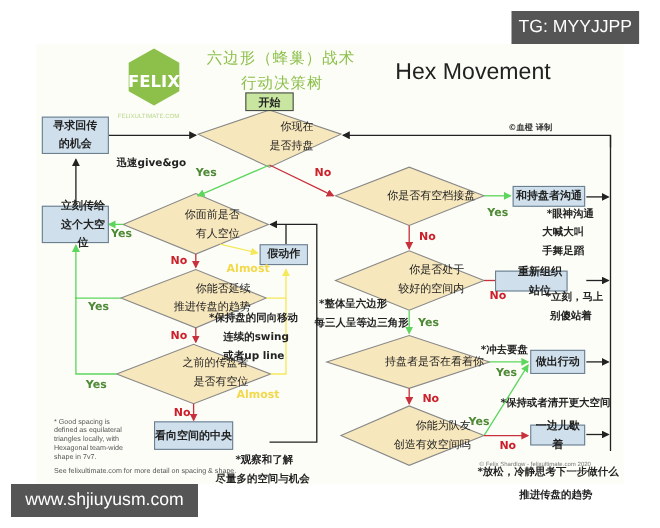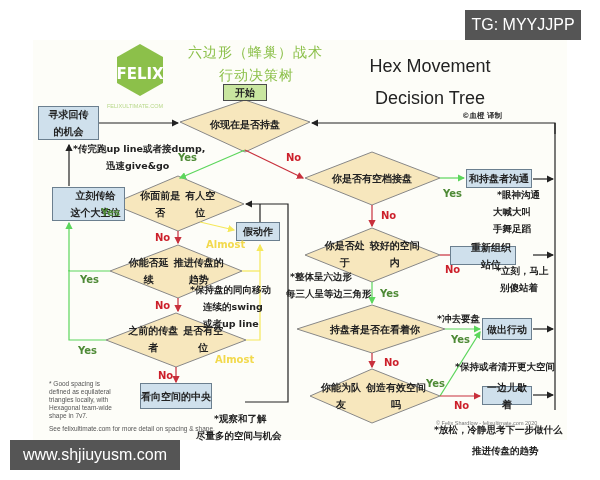--- a/index.html
+++ b/index.html
@@ -1,29 +1,29 @@
 <!DOCTYPE html>
 <html><head>
 <meta charset="utf-8">
 <style>
   * { box-sizing: border-box; margin: 0; padding: 0; }
   body { width: 600px; height: 480px; background: #ffffff; position: relative; overflow: hidden; font-family: "DejaVu Sans", sans-serif; }
   .canvas { position: absolute; left: 33px; top: 40px; width: 534px; height: 400px; background: #fdfdf8; }
   .abs { position: absolute; }
   .box { position: absolute; background: #cfe0ec; border: 1.5px solid #6b7f8f; font-size: 10px; font-weight: bold; color: #222; display: flex; flex-direction: column; align-items: center; justify-content: center; text-align: center; line-height: 17px; }
   .start { position: absolute; background: #c9e6a0; border: 1.5px solid #4a4a4a; font-size: 10px; font-weight: bold; color: #222; display: flex; align-items: center; justify-content: center; }
-  .dtext { position: absolute; font-size: 10px; font-weight: bold; color: #222; text-align: center; line-height: 17px; display: flex; align-items: center; justify-content: center; }
+  .dtext { position: absolute; font-size: 10px; font-weight: normal; color: #222; text-align: center; line-height: 17px; display: flex; flex-direction: column; align-items: flex-end; justify-content: center; }
   .note { position: absolute; font-size: 9.5px; font-weight: bold; color: #222; line-height: 17px; white-space: nowrap; }
   .lbl { position: absolute; font-size: 10px; font-weight: bold; font-family: "DejaVu Sans", sans-serif; }
   .yes { color: #4e8a36; }
   .no { color: #cc1f2a; text-align: center; }
   .almost { color: #f2d94c; }
   .wm { position: absolute; background: #555555; color: #ffffff; font-family: "Liberation Sans", sans-serif; }
   .cn-title { position: absolute; color: #8cc04a; font-size: 14px; letter-spacing: 1px; font-family: "DejaVu Sans", sans-serif; }
-  .en-title { position: absolute; color: #222; font-family: "Liberation Sans", sans-serif; font-size: 18px; text-align: center; line-height: 32px; }
+  .en-title { position: absolute; color: #222; font-family: "Liberation Sans", sans-serif; font-size: 21px; text-align: center; line-height: 32px; }
   .small-note { position: absolute; font-family: "Liberation Sans", sans-serif; font-size: 6.5px; color: #555; line-height: 8px; }
   svg { position: absolute; left: 0; top: 0; }
 </style>
 </head>
 <body>
 
 <div class="canvas"></div>
 
 <svg width="600" height="480">
   <defs>
@@ -87,21 +87,20 @@
   <line x1="200" y1="222" x2="234" y2="230" stroke="#f5e85a" stroke-width="1.2" marker-end="url(#ay)"></line>
   <polyline points="242,271 260,271" fill="none" stroke="#f5e85a" stroke-width="1.2"></polyline>
   <polyline points="246,340 260,340 260,245" fill="none" stroke="#f5e85a" stroke-width="1.2" marker-end="url(#ay)"></polyline>
 </svg>
 
 <div class="abs" style="left:107px;top:103px;font-size:5.5px;color:#b8d88a;font-family:'Liberation Sans',sans-serif;">FELIXULTIMATE.COM</div>
 <div class="cn-title" style="left:188px;top:44px;">六边形（蜂巢）战术</div>
 <div class="cn-title" style="left:219px;top:67px;">行动决策树</div>
 <div class="en-title" style="left:330px;top:50px;width:200px;">
   <div>Hex Movement</div>
-  <div>Decision Tree</div>
 </div>
 <div class="abs" style="left:462px;top:111px;font-size:7.5px;font-weight:bold;color:#333;">©血橙 译制</div>
 
 <div class="start" style="left:223px;top:84px;width:44px;height:17px;">开始</div>
 
 <div class="dtext" style="left:205px;top:107px;width:80px;height:34px;">
   <span>你现在</span>
     <span>是否持盘</span>
 </div>
 <div class="dtext" style="left:138px;top:187px;width:80px;height:34px;">
@@ -128,33 +127,32 @@
 </div>
 <div class="dtext" style="left:318px;top:379px;width:110px;height:34px;">
   <span>你能为队友</span>
     <span>创造有效空间吗</span>
 </div>
 
 <div class="box" style="left:38px;top:106px;width:61px;height:34px;">
   <span>寻求回传</span>
     <span>的机会</span>
 </div>
-<div class="box" style="left:52px;top:187px;width:73px;height:34px;padding-left:14px;">
+<div class="box" style="left:38px;top:187px;width:61px;height:34px;padding-left:14px;">
   <span>立刻传给</span>
     <span>这个大空位</span>
 </div>
 <div class="box" style="left:236px;top:222px;width:44px;height:19px;">假动作</div>
 <div class="box" style="left:140px;top:383px;width:72px;height:26px;">看向空间的中央</div>
 <div class="box" style="left:466px;top:169px;width:66px;height:19px;">和持盘者沟通</div>
 <div class="box" style="left:450px;top:246px;width:66px;height:19px;padding-left:16px;">重新组织站位</div>
 <div class="box" style="left:482px;top:318px;width:50px;height:22px;">做出行动</div>
 <div class="box" style="left:482px;top:386px;width:50px;height:19px;">一边儿歇着</div>
 
 <div class="note" style="left:73px;top:140px;">
-  <div>*传完跑up line或者接dump,</div>
   <div style="padding-left:33px;">迅速give&amp;go</div>
 </div>
 <div class="note" style="left:190px;top:281px;">
   <div>*保持盘的同向移动</div>
   <div style="padding-left:13px;">连续的swing</div>
   <div style="padding-left:13px;">或者up line</div>
 </div>
 <div class="note" style="left:290px;top:268px;">
   <div>*整体呈六边形</div>
   <div style="margin-left:-4px;">每三人呈等边三角形</div>

